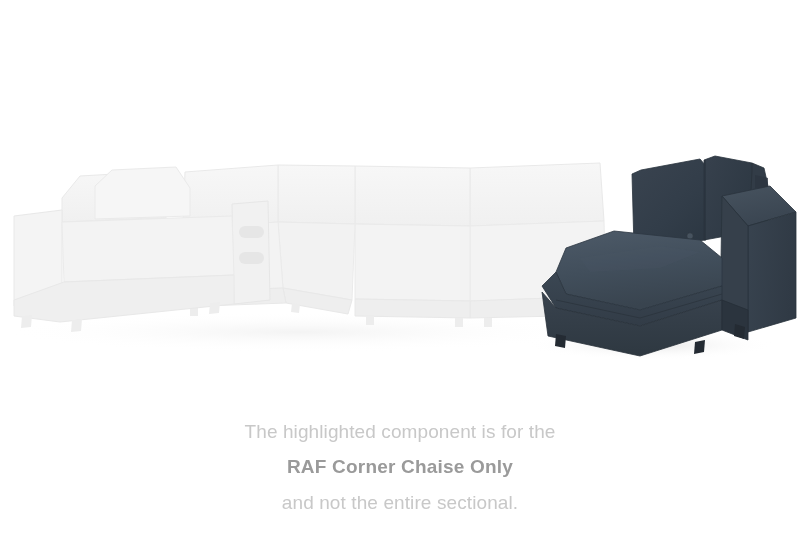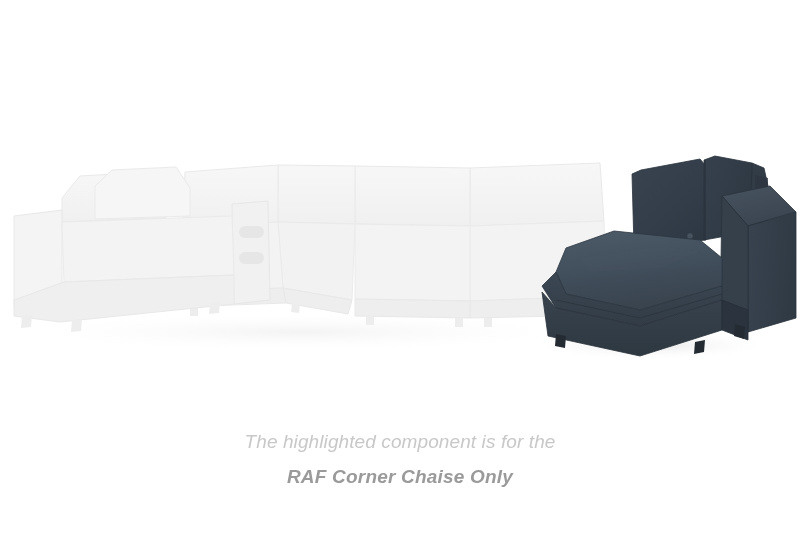--- a/index.html
+++ b/index.html
@@ -31,24 +31,23 @@
   #sectional-illustration svg {
     display: block;
     width: 800px;
     height: 400px;
   }
 
   
   #caption-block {
     position: absolute;
     left: 0;
-    top: 425px;
+    top: 415px;
     width: 800px;
     text-align: center;
-    font-style: italic;
   }
   .caption-line-lead,
   .caption-line-tail {
     font-size: 19px;
     line-height: 33px;
     color: #c8c8c8;
     font-weight: 400;
     letter-spacing: 0.1px;
     white-space: nowrap;
   }
@@ -204,15 +203,16 @@
         <path d="M735 324 L745 327 L744 339 L734 336 Z" fill="#242b33"></path>
 
         <path d="M580 258 L660 246 L700 252 L660 268 L590 272 Z" fill="#4c5967" opacity="0.18"></path>
       </g>
     </svg>
   </div>
 
   <div id="caption-block">
     <div class="caption-line-lead">The highlighted component is for the</div>
     <div class="caption-line-emphasis">RAF Corner Chaise Only</div>
+    <div class="caption-line-tail">and not the entire sectional.</div>
   </div>
 
 </div>
 
 </body></html>

